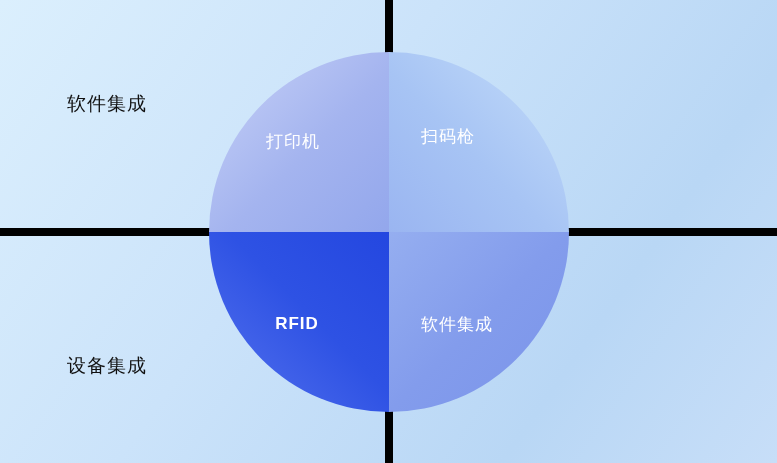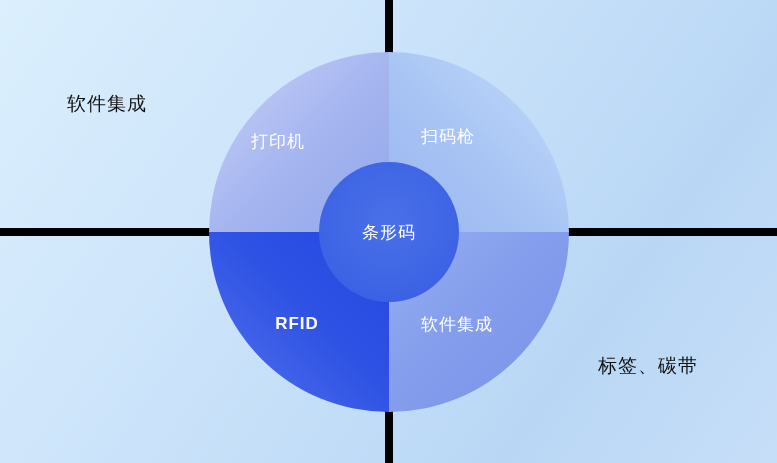--- a/index.html
+++ b/index.html
@@ -92,25 +92,22 @@
   <div class="hline"></div>
   <div class="vline"></div>
 
   <div class="big-circle">
     <div class="quad q-tl"></div>
     <div class="quad q-tr"></div>
     <div class="quad q-bl"></div>
     <div class="quad q-br"></div>
   </div>
 
-  <span class="lbl lbl-white" style="left:278px; top:141px;">打印机</span>
+  <span class="lbl lbl-white" style="left:293px; top:141px;">打印机</span>
   <span class="lbl lbl-white" style="left:448px; top:136px;">扫码枪</span>
   <span class="lbl lbl-white" style="left:297px; top:324px;font-weight:bold;">RFID</span>
   <span class="lbl lbl-white" style="left:457px; top:324px;">软件集成</span>
 
-  <div class="center-circle">
-    <span class="center-label">条形码</span>
-  </div>
 
   <span class="lbl lbl-dark" style="left:107px; top:104px;">软件集成</span>
-  <span class="lbl lbl-dark" style="left:648px; top:366px;">标签、碳带</span>
+  <span class="lbl lbl-dark" style="left:107px; top:366px;">设备集成</span>
 
 </div>
 
 </body></html>

